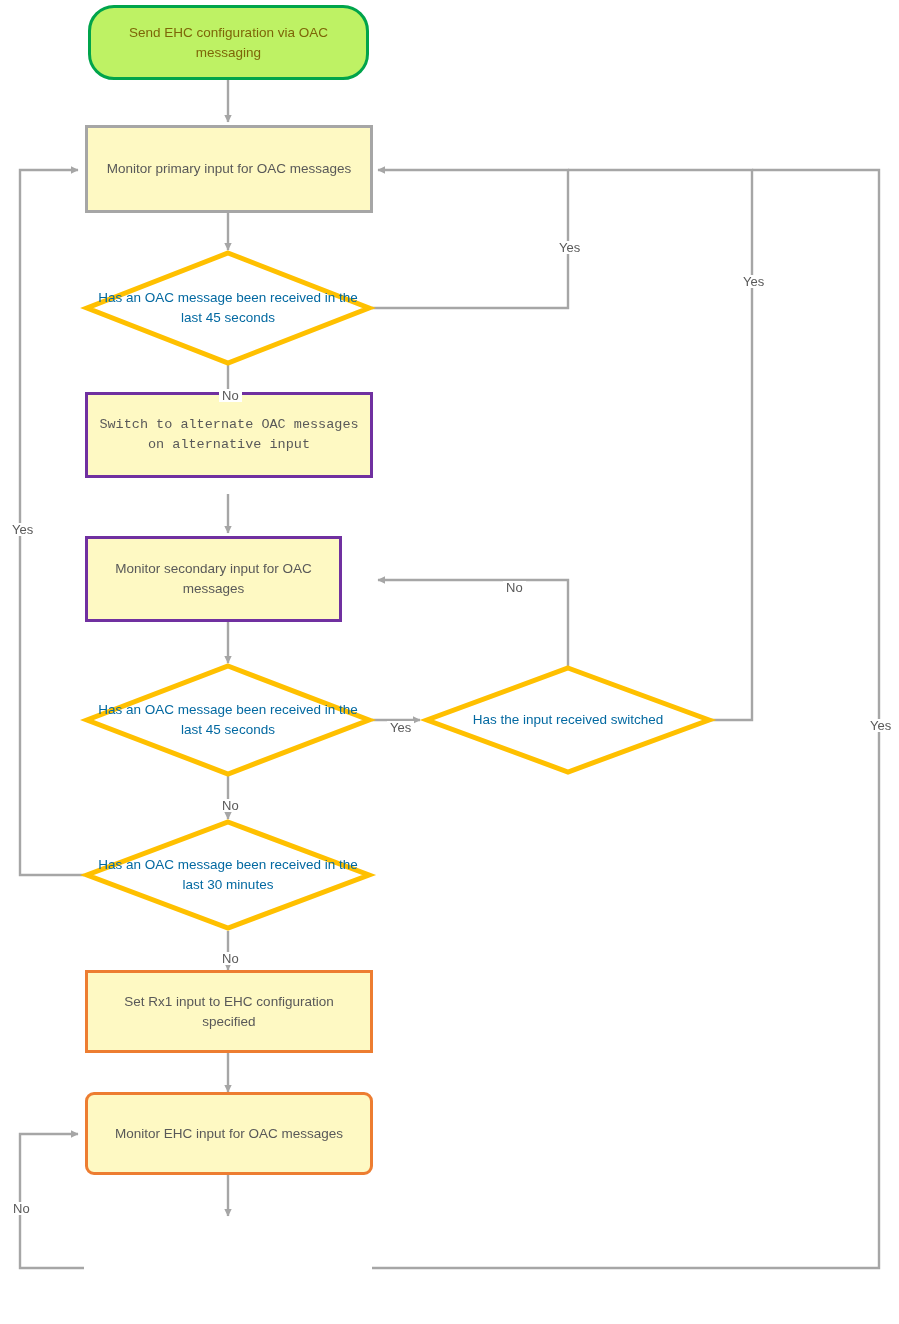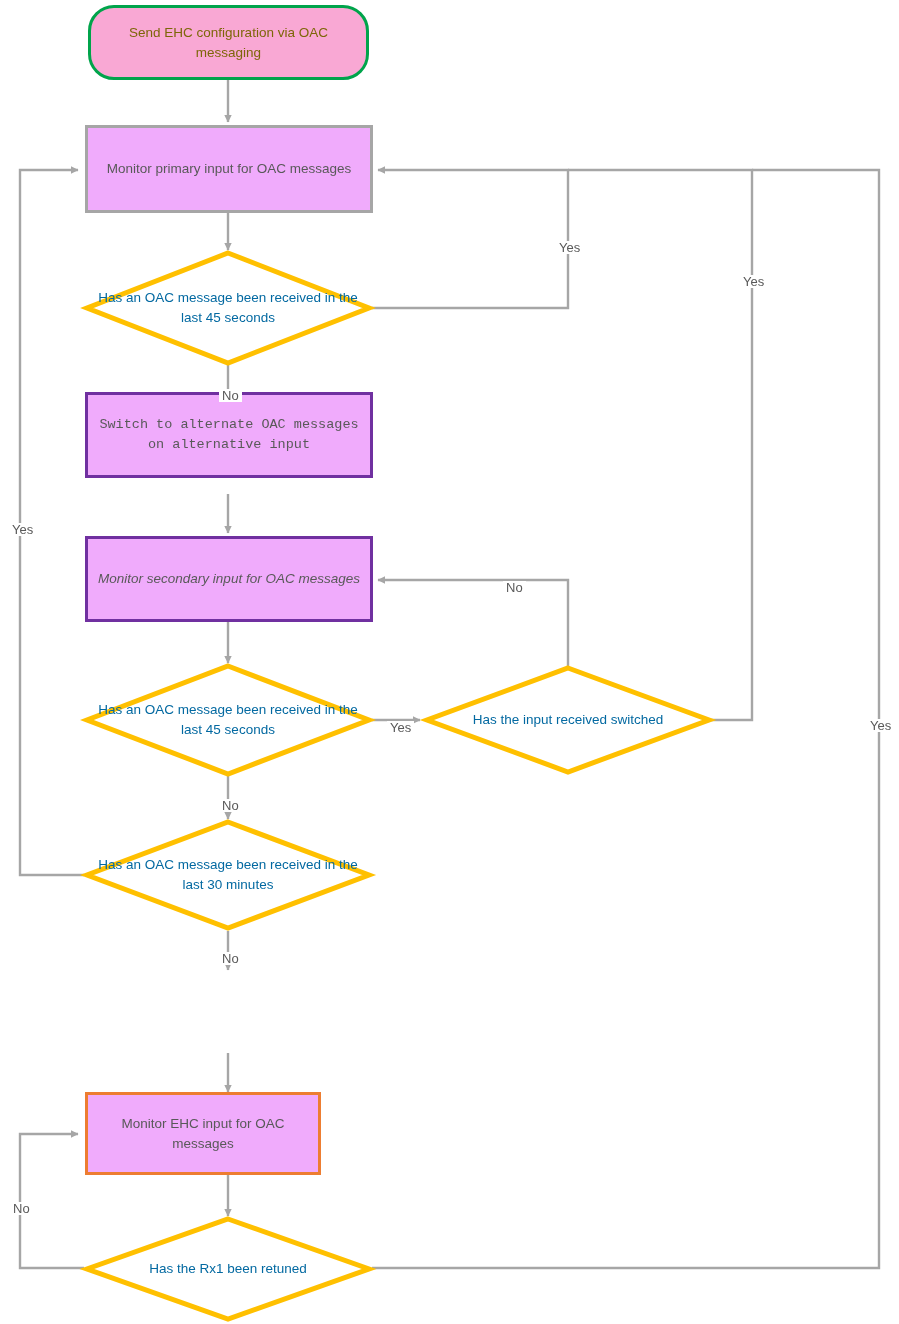--- a/index.html
+++ b/index.html
@@ -28,31 +28,31 @@
     position: absolute;
     box-sizing: border-box;
     display: flex;
     align-items: center;
     justify-content: center;
     text-align: center;
     line-height: 1.45;
   }
   .rect {
     border-style: solid;
-    background: #f0abfc;
+    background: #fef9c3;
   }
   .rect .txt {
     color: #595959;
     font-size: 13.5px;
     padding: 0 10px;
   }
   .terminator {
     border: 3.5px solid #00A44B;
     border-radius: 26px;
-    background: #f9a8d4;
+    background: #bef264;
   }
   .terminator .txt {
     color: #7d6608;
     font-size: 13.5px;
     padding: 0 26px;
   }
   .gray-box  { border: 3px solid #A6A6A6; }
   .purple-box{ border: 3px solid #7030A0; }
   .orange-box{ border: 3px solid #ED7D31; }
 
@@ -151,21 +151,21 @@
     <svg width="288" height="116" viewBox="0 0 288 116" xmlns="http://www.w3.org/2000/svg">
       <polygon points="144,3 285,58 144,113 3,58" fill="#ffffff" stroke="#FFC000" stroke-width="5"></polygon>
     </svg>
     <span class="txt">Has an OAC message been received in the last 45 seconds</span>
   </div>
 
   <div class="node rect purple-box" style="left:85px; top:392px; width:288px; height:86px;font-family:Liberation Mono, monospace;">
     <span class="txt">Switch to alternate OAC messages on alternative input</span>
   </div>
 
-  <div class="node rect purple-box" style="left:85px; top:536px; width:288px; height:86px;font-style:italic;">
+  <div class="node rect purple-box" style="left:85px; top:536px; width:257px; height:86px;">
     <span class="txt">Monitor secondary input for OAC messages</span>
   </div>
 
   <div class="diamond" style="left:84px; top:663px; width:288px; height:114px;">
     <svg width="288" height="114" viewBox="0 0 288 114" xmlns="http://www.w3.org/2000/svg">
       <polygon points="144,3 285,57 144,111 3,57" fill="#ffffff" stroke="#FFC000" stroke-width="5"></polygon>
     </svg>
     <span class="txt">Has an OAC message been received in the last 45 seconds</span>
   </div>
 
@@ -176,31 +176,28 @@
     <span class="txt">Has the input received switched</span>
   </div>
 
   <div class="diamond" style="left:84px; top:819px; width:288px; height:112px;">
     <svg width="288" height="112" viewBox="0 0 288 112" xmlns="http://www.w3.org/2000/svg">
       <polygon points="144,3 285,56 144,109 3,56" fill="#ffffff" stroke="#FFC000" stroke-width="5"></polygon>
     </svg>
     <span class="txt">Has an OAC message been received in the last 30 minutes</span>
   </div>
 
-
-  <div class="node rect orange-box" style="left:85px; top:1092px; width:236px; height:83px;">
+  <div class="node rect orange-box" style="left:85px; top:970px; width:288px; height:83px;">
+    <span class="txt">Set Rx1 input to EHC configuration specified</span>
+  </div>
+
+  <div class="node rect orange-box" style="left:85px; top:1092px; width:288px; height:83px;border-radius:9px;">
     <span class="txt">Monitor EHC input for OAC messages</span>
   </div>
 
-  <div class="diamond" style="left:84px; top:1216px; width:288px; height:106px;">
-    <svg width="288" height="106" viewBox="0 0 288 106" xmlns="http://www.w3.org/2000/svg">
-      <polygon points="144,3 285,53 144,103 3,53" fill="#ffffff" stroke="#FFC000" stroke-width="5"></polygon>
-    </svg>
-    <span class="txt">Has the Rx1 been retuned</span>
-  </div>
 
   <span class="edge-label" style="left:556px; top:233px;">Yes</span>
 
   <span class="edge-label" style="left:219px; top:381px;">No</span>
 
   <span class="edge-label" style="left:387px; top:713px;">Yes</span>
 
   <span class="edge-label" style="left:219px; top:791px;">No</span>
 
   <span class="edge-label" style="left:503px; top:573px;">No</span>

